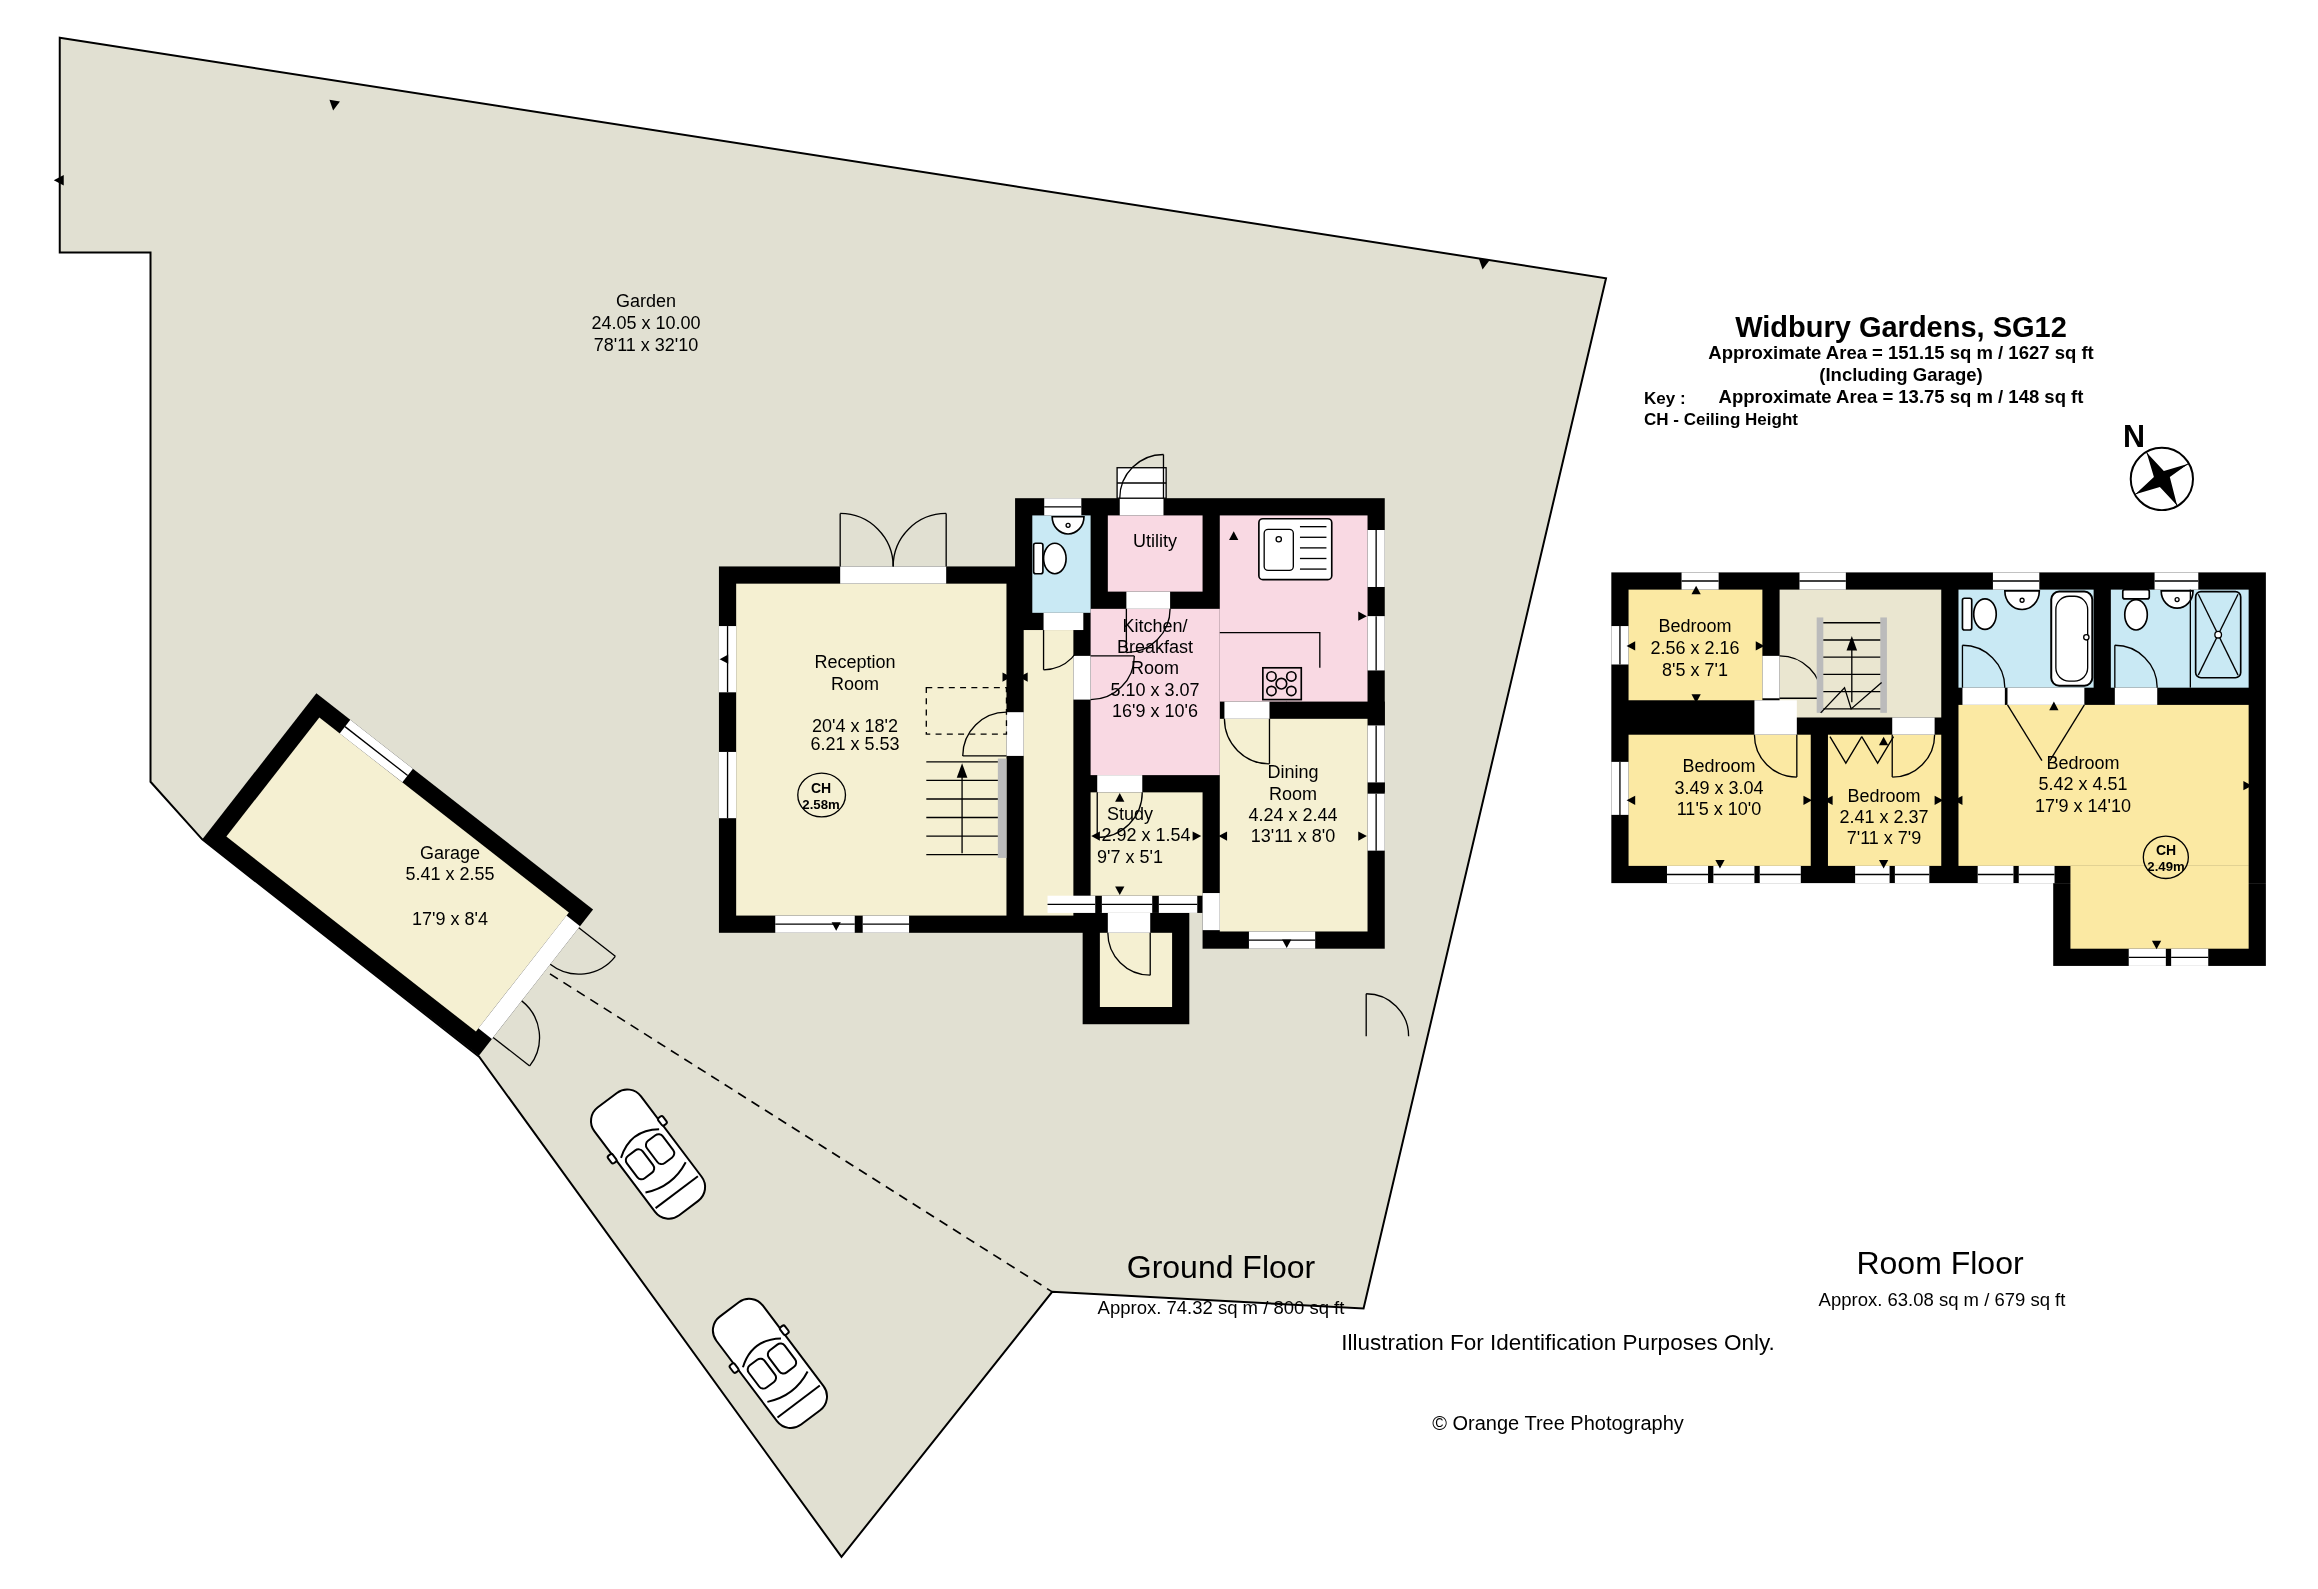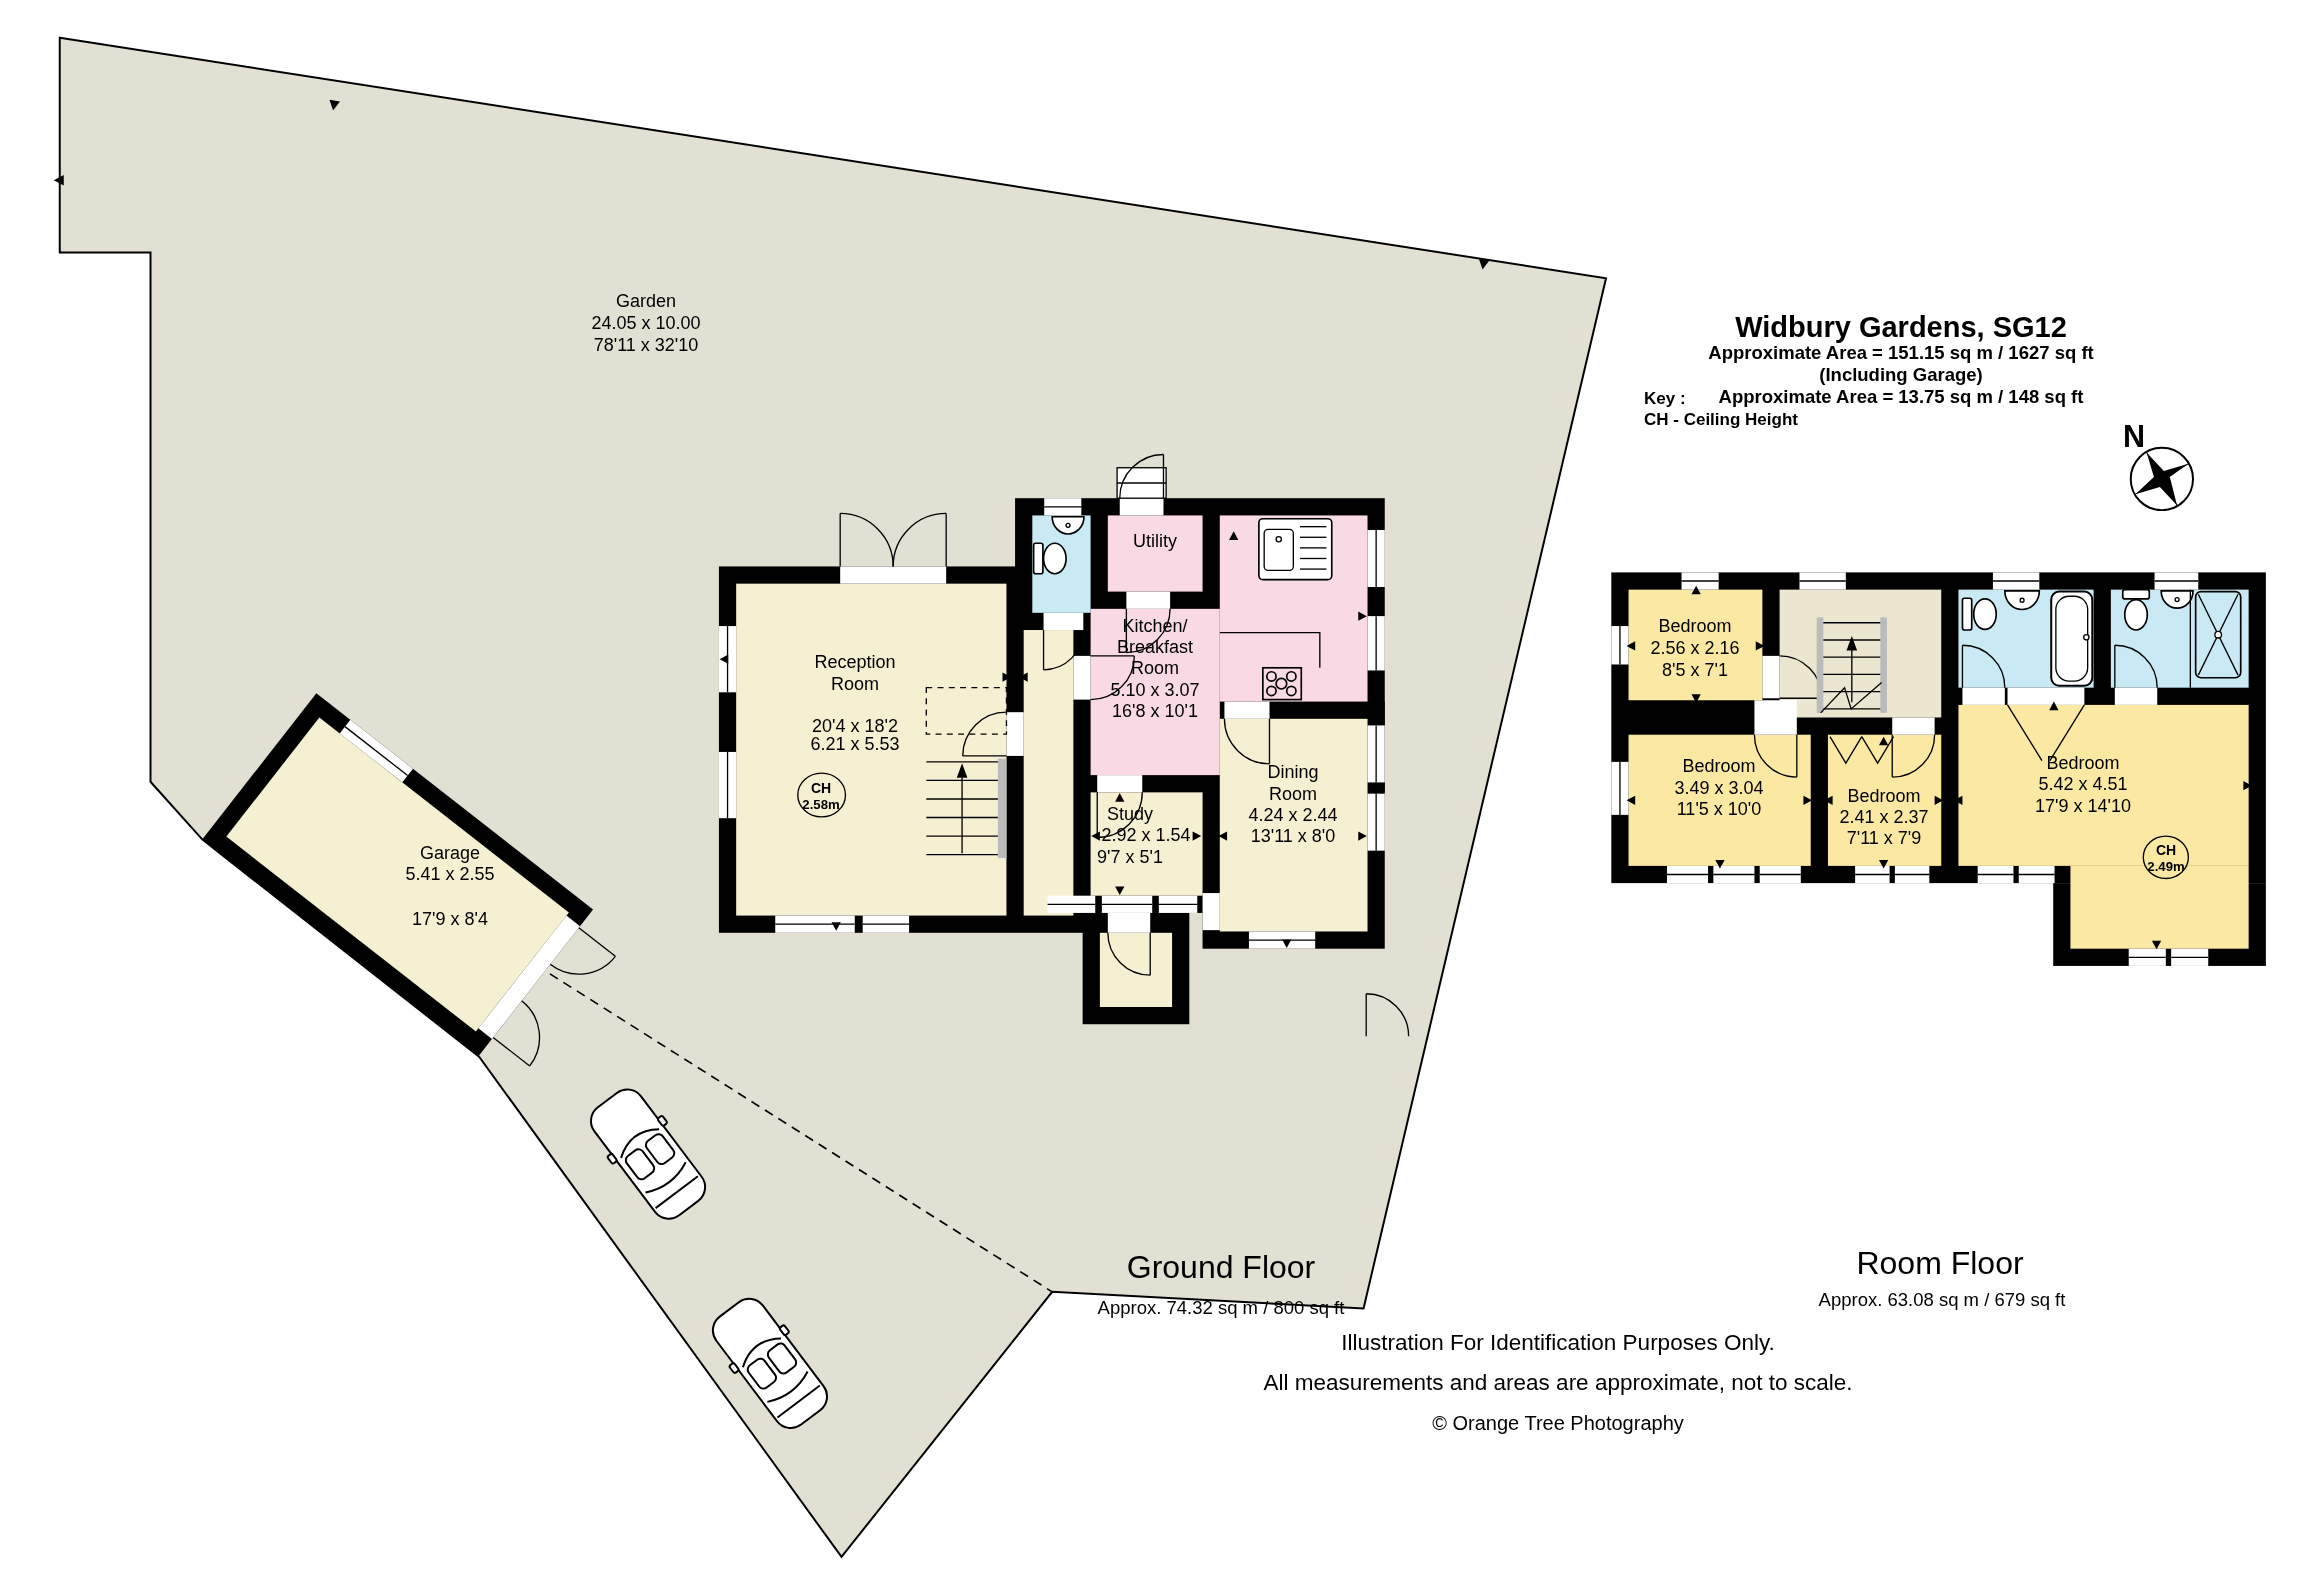--- a/index.html
+++ b/index.html
@@ -415,21 +415,21 @@
   <div class="lbl t-room" style="left:855px;top:726px;">20'4 x 18'2</div>
   <div class="lbl t-ch" style="left:821px;top:788px;">CH</div>
   <div class="lbl t-ch2" style="left:821px;top:804px;">2.58m</div>
 
   <div class="lbl t-room" style="left:1155px;top:541px;">Utility</div>
 
   <div class="lbl t-room" style="left:1155px;top:626px;">Kitchen/</div>
   <div class="lbl t-room" style="left:1155px;top:647px;">Breakfast</div>
   <div class="lbl t-room" style="left:1155px;top:668px;">Room</div>
   <div class="lbl t-room" style="left:1155px;top:690px;">5.10 x 3.07</div>
-  <div class="lbl t-room" style="left:1155px;top:711px;">16'8 x 10'1</div>
+  <div class="lbl t-room" style="left:1155px;top:711px;">16'9 x 10'6</div>
 
   <div class="lbl t-room" style="left:1130px;top:814px;">Study</div>
   <div class="lbl t-room" style="left:1130px;top:835px;margin-left:16px;">2.92 x 1.54</div>
   <div class="lbl t-room" style="left:1130px;top:857px;">9'7 x 5'1</div>
 
   <div class="lbl t-room" style="left:1293px;top:772px;">Dining</div>
   <div class="lbl t-room" style="left:1293px;top:794px;">Room</div>
   <div class="lbl t-room" style="left:1293px;top:815px;">4.24 x 2.44</div>
   <div class="lbl t-room" style="left:1293px;top:836px;">13'11 x 8'0</div>
 
@@ -450,17 +450,16 @@
   <div class="lbl t-room" style="left:2083px;top:806px;">17'9 x 14'10</div>
   <div class="lbl t-ch" style="left:2166px;top:850px;">CH</div>
   <div class="lbl t-ch2" style="left:2166px;top:866px;">2.49m</div>
 
   <div class="lbl t-floor" style="left:1221px;top:1267px;">Ground Floor</div>
   <div class="lbl t-approx" style="left:1221px;top:1308px;">Approx. 74.32 sq m / 800 sq ft</div>
   <div class="lbl t-floor" style="left:1940px;top:1263px;">Room Floor</div>
   <div class="lbl t-approx" style="left:1942px;top:1300px;">Approx. 63.08 sq m / 679 sq ft</div>
 
   <div class="lbl t-disc" style="left:1558px;top:1343px;">Illustration For Identification Purposes Only.</div>
-  <div class="lbl t-disc" style="left:1558px;top:1383px;">All measurements and areas are approximate, not to scale.</div>
   <div class="lbl t-disc-sm" style="left:1558px;top:1423px;">© Orange Tree Photography</div>
 
 </div>
 
 
 </body></html>

